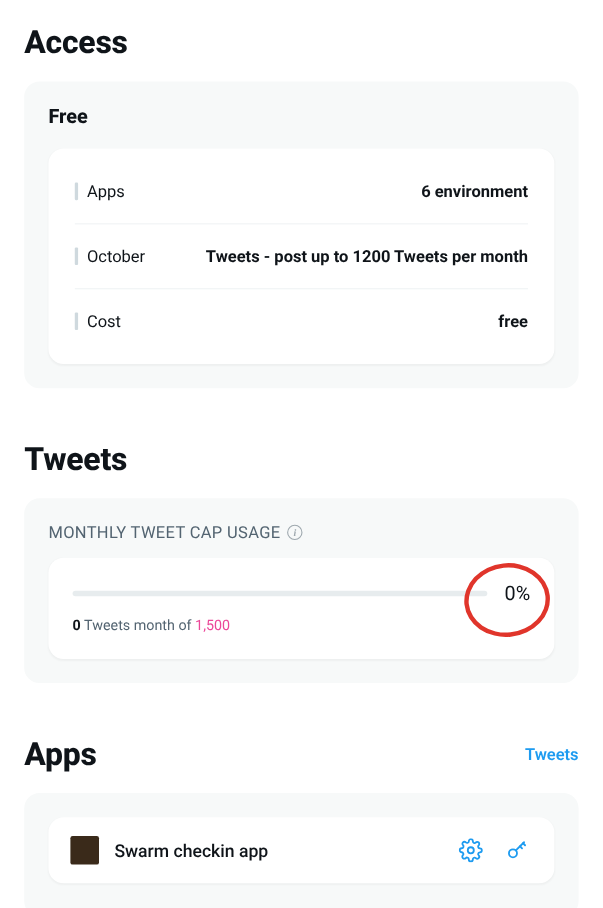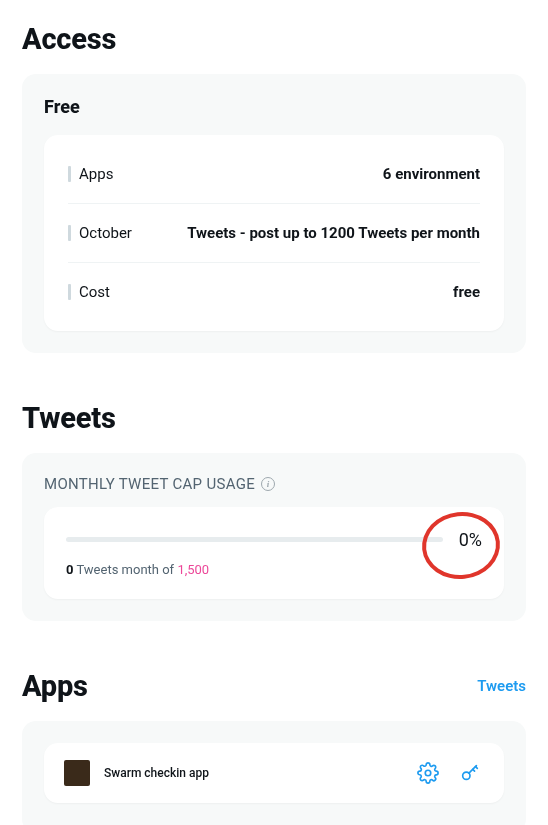--- a/index.html
+++ b/index.html
@@ -150,21 +150,21 @@
       box-shadow: 0 1px 2px rgba(0,0,0,0.04);
     }
     .app-icon {
       width: 26px; height: 26px;
       background: #3a2a1a;
       border-radius: 2px;
       display: inline-block;
     }
     .app-name {
       flex: 1;
-      font-size: 12px;
+      font-size: 16px;
       font-weight: 500;
     }
     .icon-btn {
       width: 28px; height: 28px;
       display: inline-flex;
       align-items: center;
       justify-content: center;
       cursor: pointer;
       color: #1d9bf0;
     }

